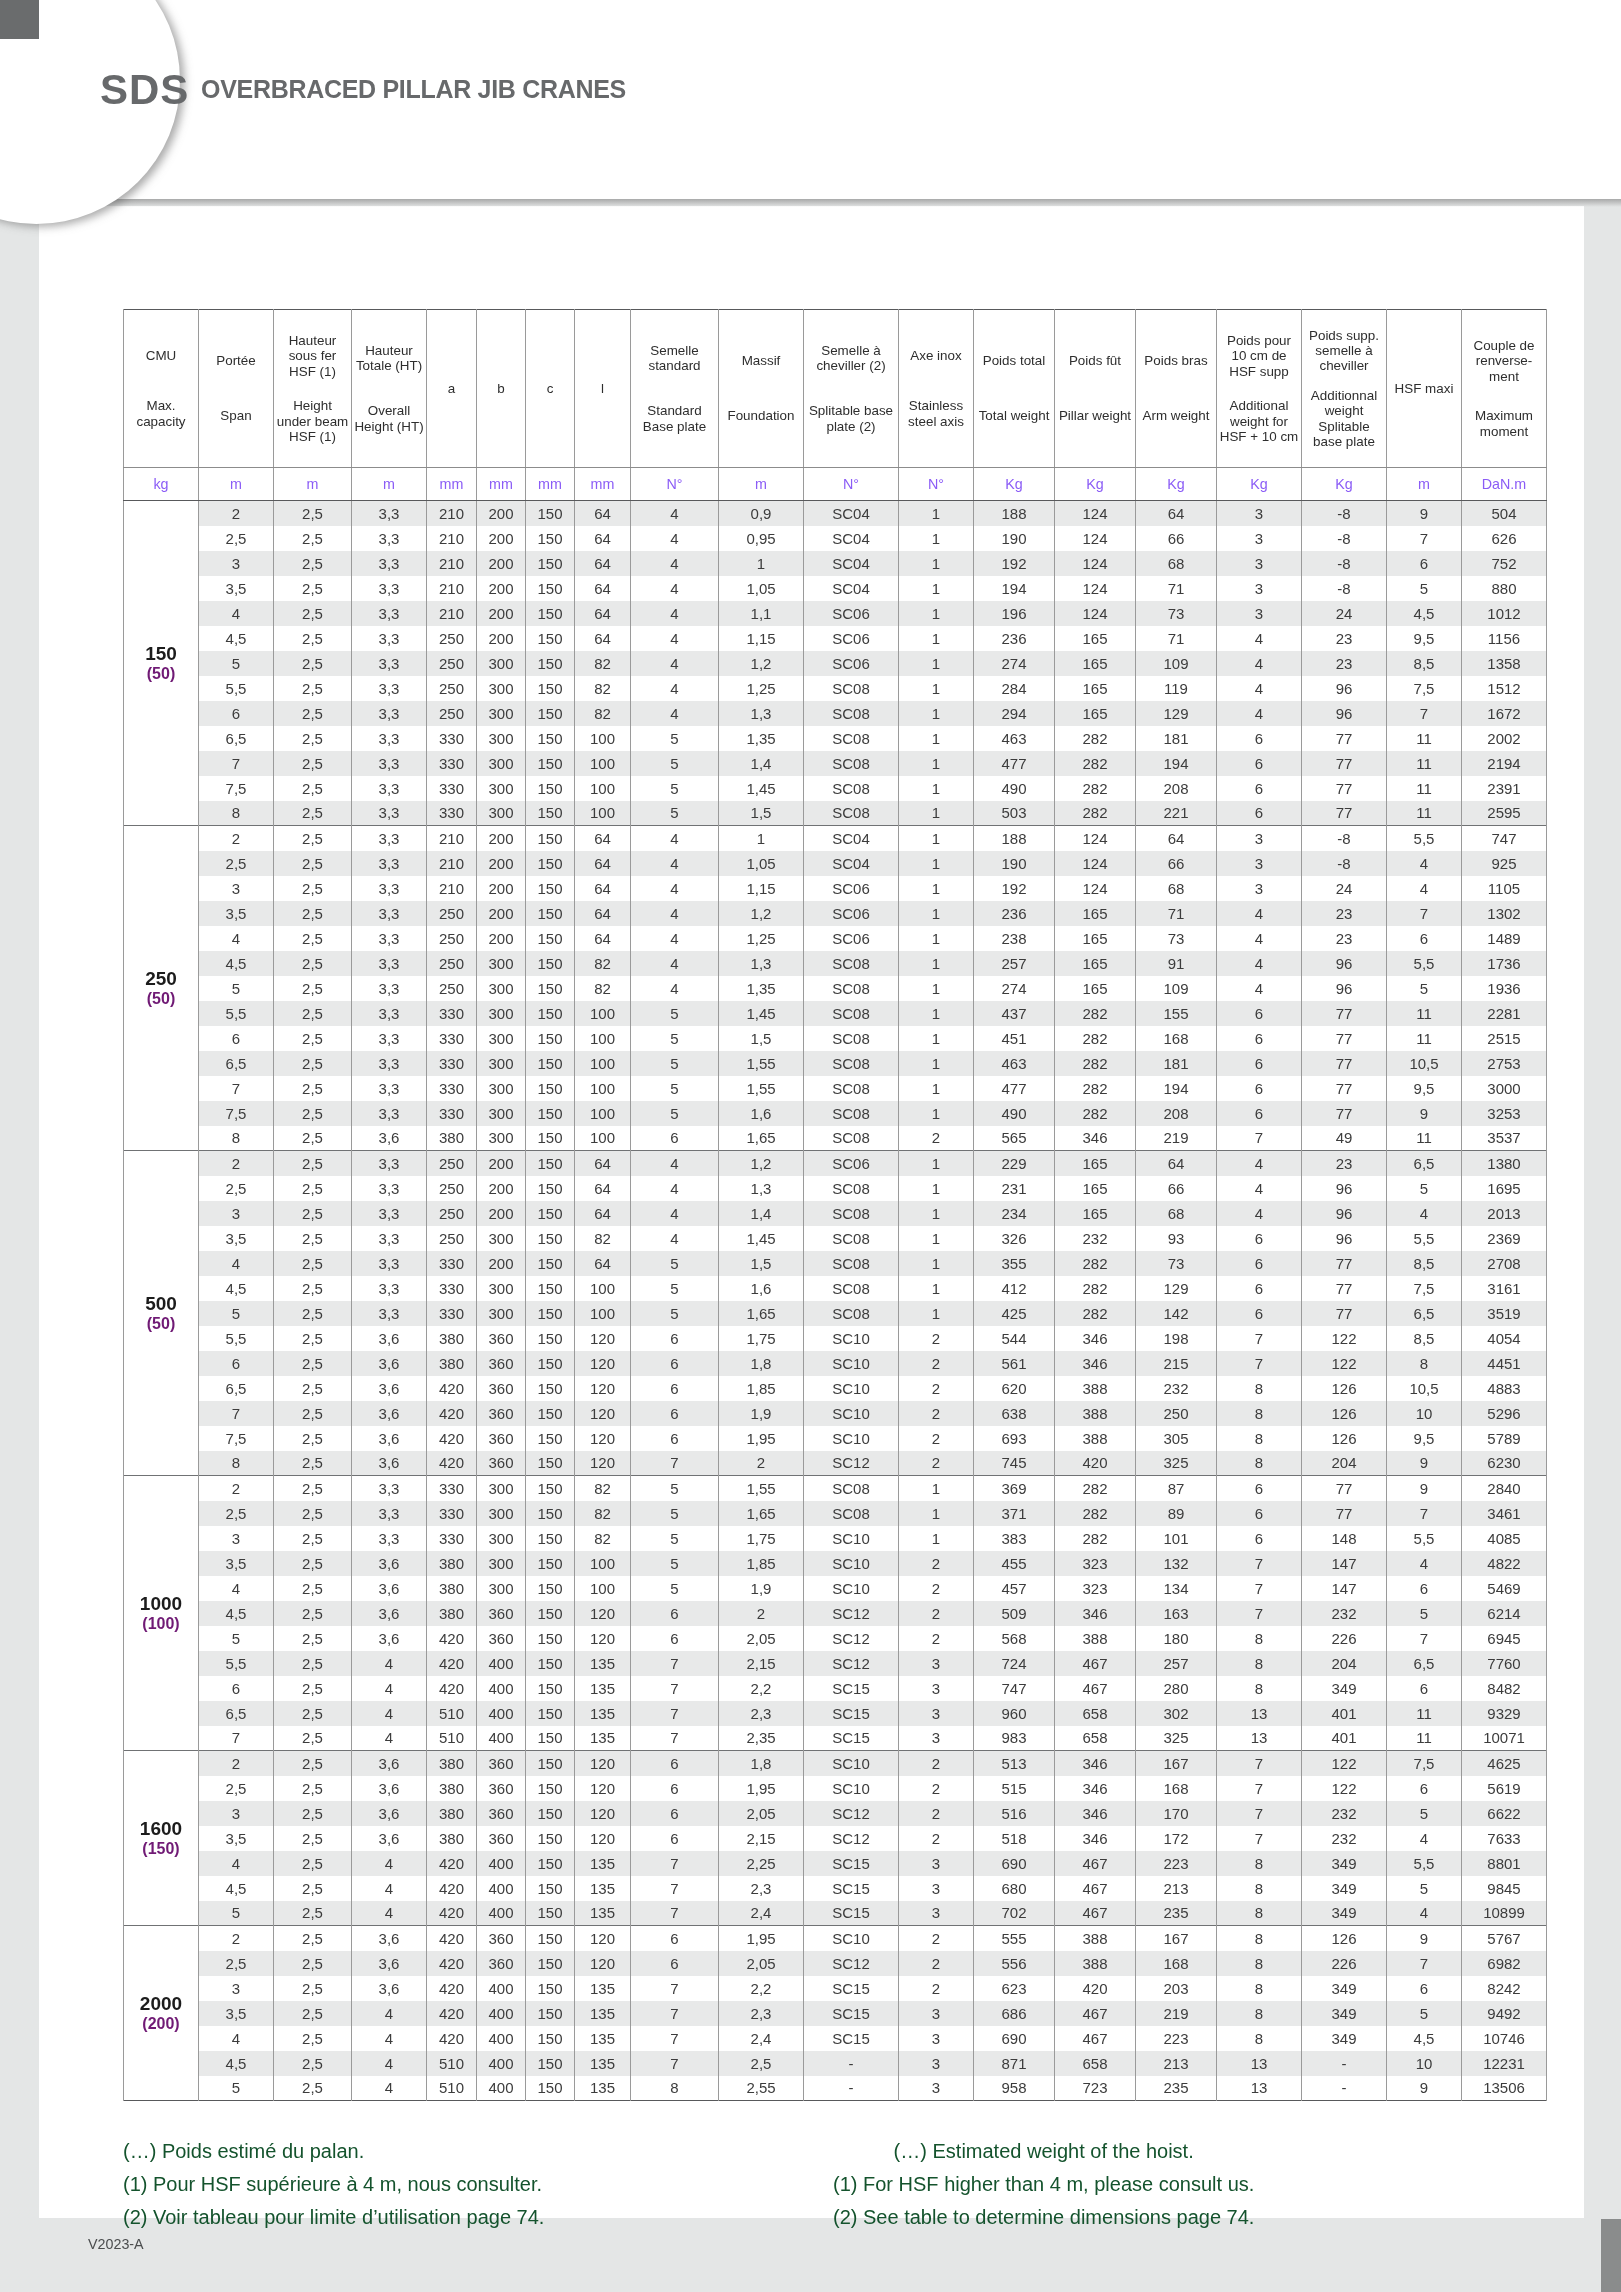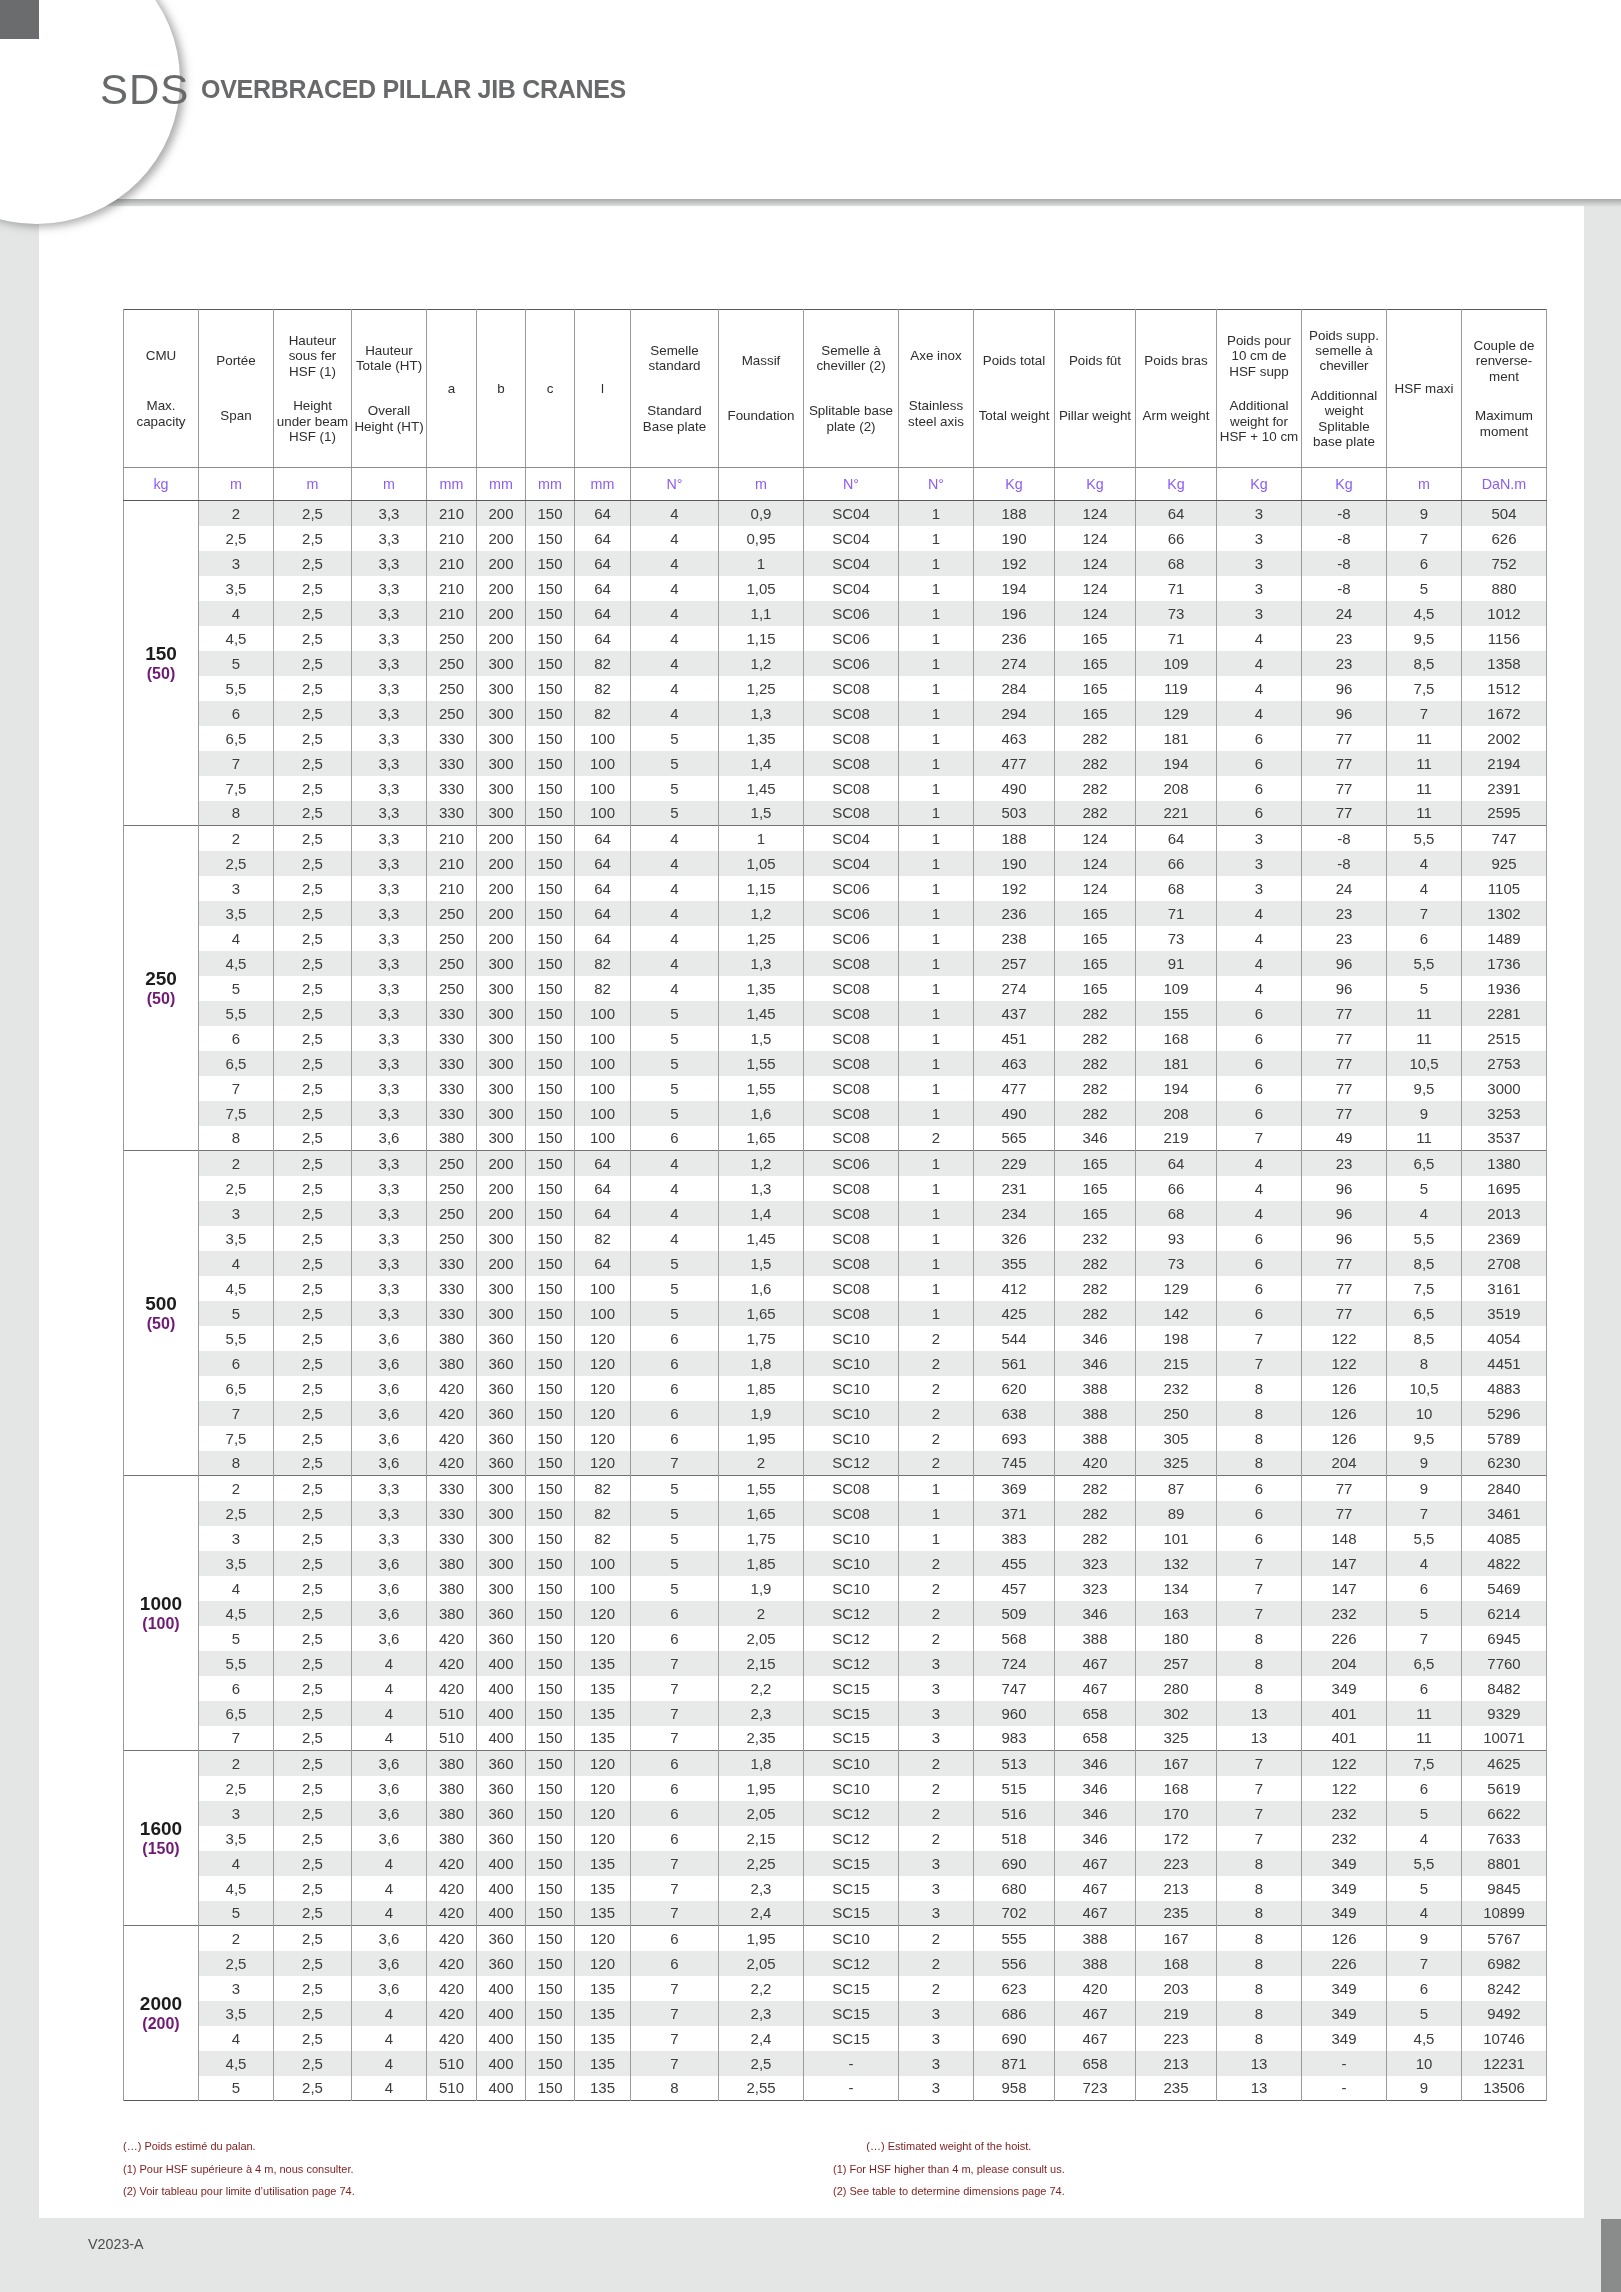--- a/index.html
+++ b/index.html
@@ -7,21 +7,21 @@
     position:relative; width:1621px; height:2293px; overflow:hidden;
     background:#e4e6e6; font-family:"Liberation Sans", sans-serif;
   }
   
   .header-band { position:absolute; left:8px; top:0; width:1621px; height:199px; background:#ffffff; z-index:0; }
   .header-shadow { position:absolute; left:0; top:199px; width:1621px; height:8px;
     background:linear-gradient(to bottom, rgba(95,95,95,.45), rgba(120,120,120,0)); z-index:1; }
   .brand-circle { position:absolute; left:-107px; top:-63px; width:287px; height:287px; border-radius:50%;
     background:#ffffff; box-shadow:4.5px 2.7px 9px rgba(100,100,100,.55); z-index:2; }
   .corner-square { position:absolute; left:0; top:0; width:39px; height:39px; background:#6a6c6d; z-index:3; }
-  .brand { position:absolute; left:100px; top:66px; font-size:42px; font-weight:normal; color:#67696b; z-index:4; letter-spacing:0.9px; }
+  .brand { position:absolute; left:100px; top:66px; font-size:42px; font-weight:bold; color:#67696b; z-index:4; letter-spacing:0.9px; }
   .title { position:absolute; left:193px; top:75px; margin:0; font-size:25px; font-weight:bold; color:#67696b; z-index:4; letter-spacing:-0.3px; white-space:nowrap; }
   
   .page { position:absolute; left:39px; top:206px; width:1545px; height:2012px; background:#ffffff; z-index:0; }
   
   .spec-table { position:absolute; left:84px; top:103px; width:1424px;
     border-collapse:collapse; table-layout:fixed; border:1.8px solid #58595b; }
   .spec-table th, .spec-table td { border-left:0.9px solid #9a9a9a; border-right:0.9px solid #9a9a9a; padding:0; }
   .lbl-row th { height:157px; vertical-align:middle; font-weight:normal; background:#fff; border-bottom:0.9px solid #8c8c8c; }
   .hwrap { height:150px; display:flex; flex-direction:column; justify-content:space-evenly; align-items:center; padding:0 1.8px; }
   .lbl-fr, .lbl-en { font-size:13.4px; line-height:1.13; color:#2e2e2e; text-align:center; }
@@ -32,21 +32,21 @@
   .shade { background:#e8e9e9; }
   .gstart { border-top:1.8px solid #707274 !important; }
   .capcell { background:#fff; text-align:center; vertical-align:middle; }
   .cap-main { font-size:19px; font-weight:bold; color:#1c1c1c; line-height:1.15; }
   .cap-sub  { font-size:16px; font-weight:bold; color:#701a75; line-height:1.15; }
   
   .footnotes { position:absolute; left:0; top:1934px; width:1545px; }
   .fn { position:absolute; top:0; }
   .fn-fr { left:84px; }
   .fn-en { left:794px;text-align:center; }
-  .fn-line { font-size:11px; color:#7f1d1d; margin-bottom:9.9px; line-height:1.15; }
+  .fn-line { font-size:20px; color:#14532d; margin-bottom:9.9px; line-height:1.15; }
   
   .version { position:absolute; left:88px; top:2236px; font-size:14.3px; color:#4b4d4e; z-index:1; }
   .edge-strip { position:absolute; left:1601px; top:2219px; width:19.7px; height:73px; background:#8a8c8c; z-index:1; }
 </style>
 </head>
 <body>
 
 <div class="canvas">
 
   <div class="header-band">

